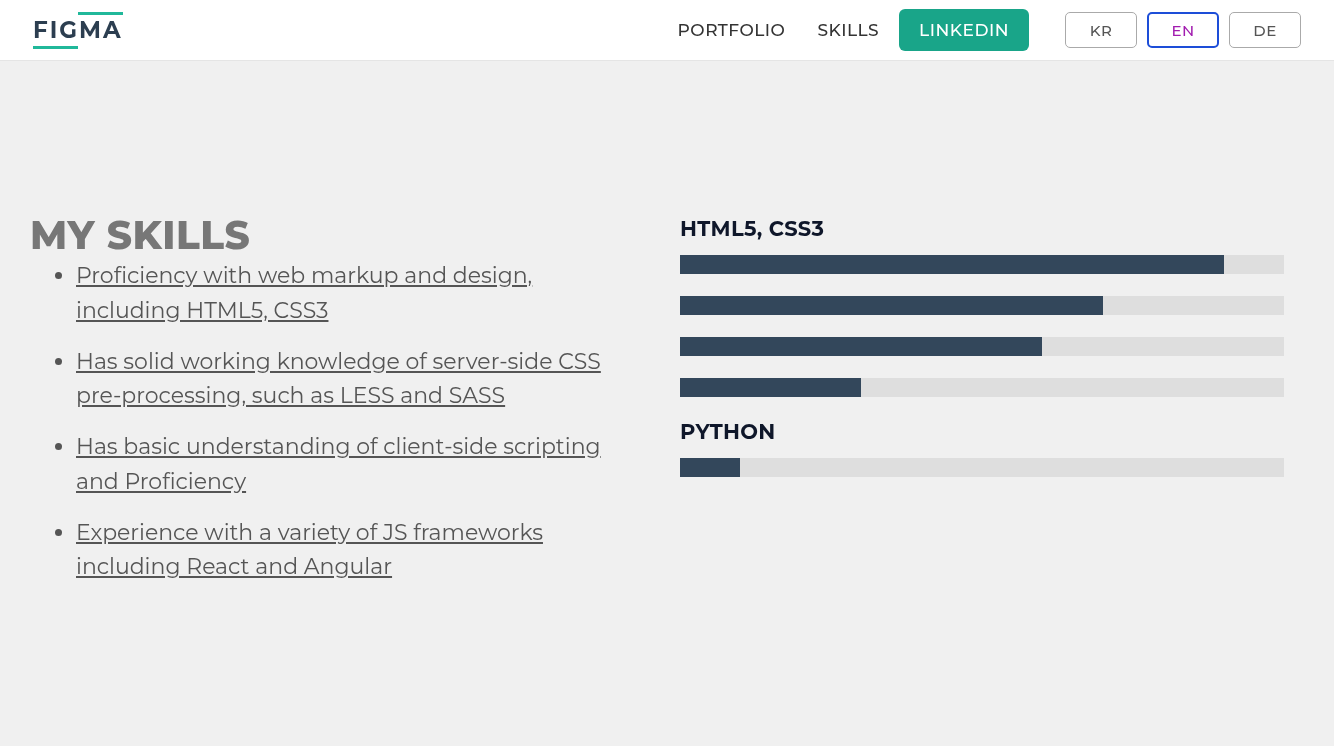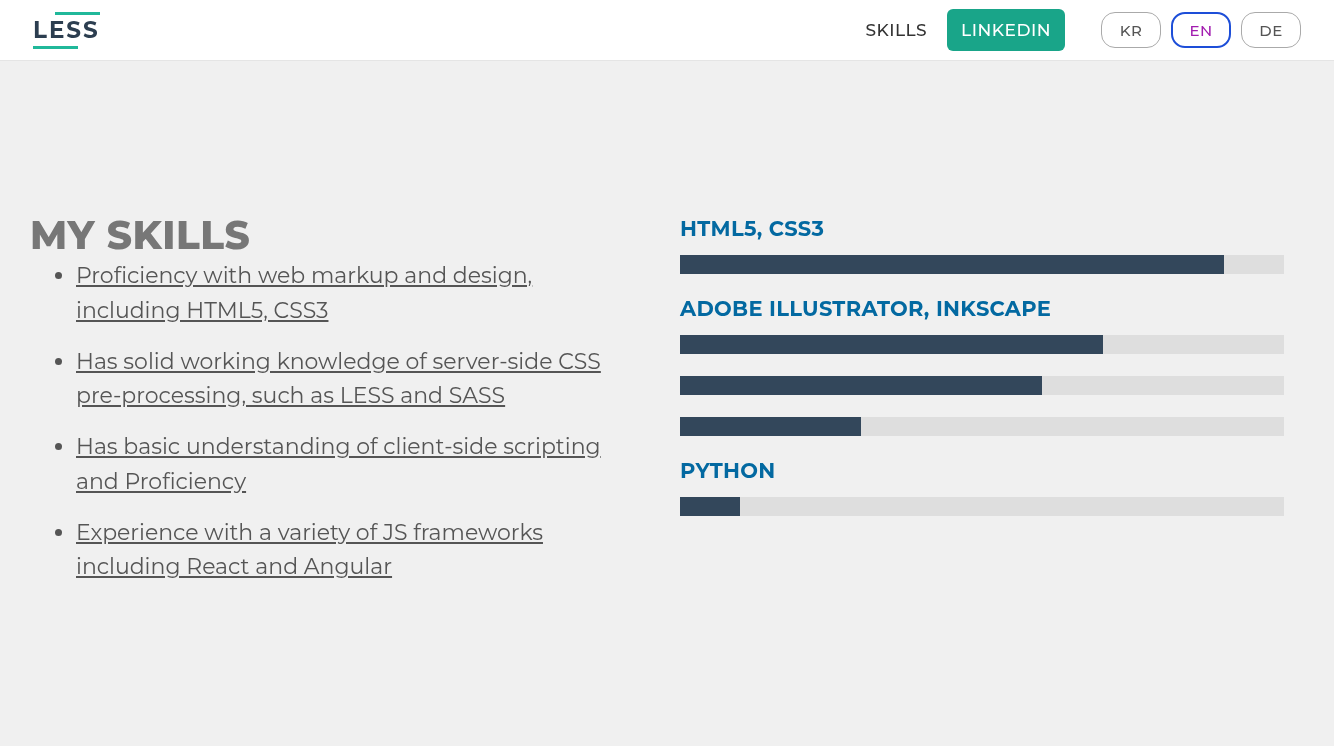--- a/index.html
+++ b/index.html
@@ -58,33 +58,33 @@
     font-weight: 500;
     letter-spacing: 0.5px;
     color: #333;
     padding: 10px 16px;
     cursor: pointer;
   }
   .nav-link.cta {
     background: #19a589;
     color: #fff;
     border-radius: 6px;
-    padding: 11px 14px;
+    padding: 11px 20px;
     margin-left: 4px;
   }
   .lang-group {
     display: flex;
     gap: 10px;
     margin-left: 36px;
   }
   .lang-btn {
-    width: 60px;
+    width: 72px;
     height: 36px;
     border: 1px solid #aaa;
-    border-radius: 14px;
+    border-radius: 5px;
     background: #fff;
     font-size: 15px;
     font-weight: 500;
     letter-spacing: 0.5px;
     color: #555;
     display: flex;
     align-items: center;
     justify-content: center;
     cursor: pointer;
   }
@@ -133,42 +133,43 @@
   }
 
   
   .skill {
     margin-bottom: 22px;
   }
   .skill-label {
     font-size: 21px;
     font-weight: 700;
     letter-spacing: 0.3px;
-    color: #0369a1;
+    color: #0f172a;
     margin-bottom: 14px;
   }
   .skill-track {
     width: 100%;
     height: 19px;
     background: #dedede;
     position: relative;
   }
   .skill-fill {
     height: 100%;
     background: #33475b;
   }
 </style>
 </head>
 <body>
 
 <div class="header">
   <div class="logo">
-    <span class="logo-text">LESS</span>
+    <span class="logo-text">FIGMA</span>
   </div>
   <nav class="nav">
+    <span class="nav-link">PORTFOLIO</span>
     <span class="nav-link">SKILLS</span>
     <span class="nav-link cta">LINKEDIN</span>
     <div class="lang-group">
       <div class="lang-btn">KR</div>
       <div class="lang-btn active">EN</div>
       <div class="lang-btn">DE</div>
     </div>
   </nav>
 </div>
 
@@ -184,21 +185,20 @@
   </div>
 
   <div class="col-right">
     <div class="skill">
       <div class="skill-label">HTML5, CSS3</div>
       <div class="skill-track">
         <div class="skill-fill" style="width: 90%;"></div>
       </div>
     </div>
     <div class="skill">
-      <div class="skill-label">ADOBE ILLUSTRATOR, INKSCAPE</div>
       <div class="skill-track">
         <div class="skill-fill" style="width: 70%;"></div>
       </div>
     </div>
     <div class="skill">
       <div class="skill-track">
         <div class="skill-fill" style="width: 60%;"></div>
       </div>
     </div>
     <div class="skill">

